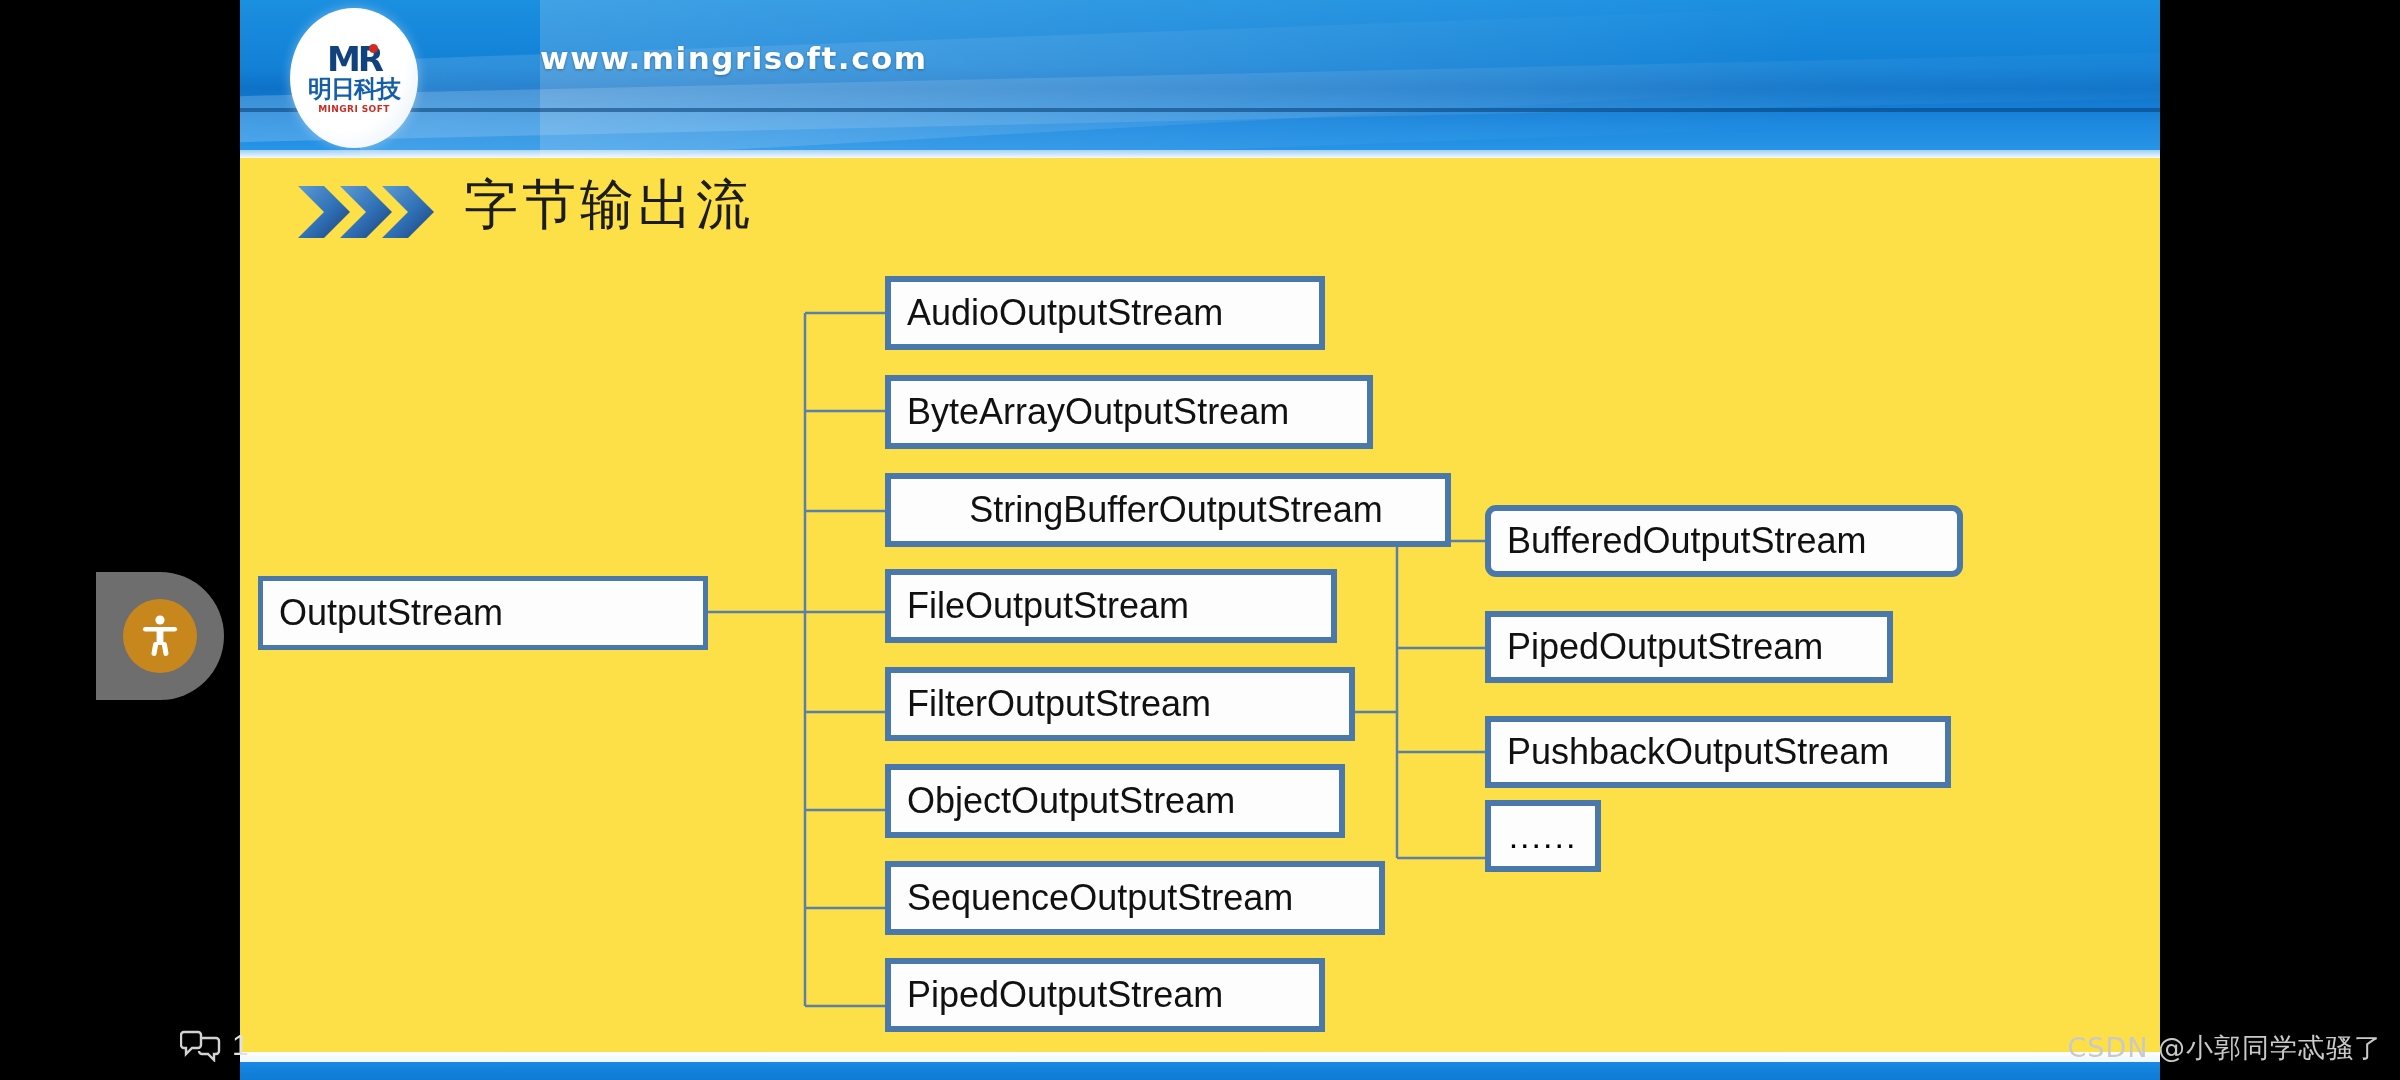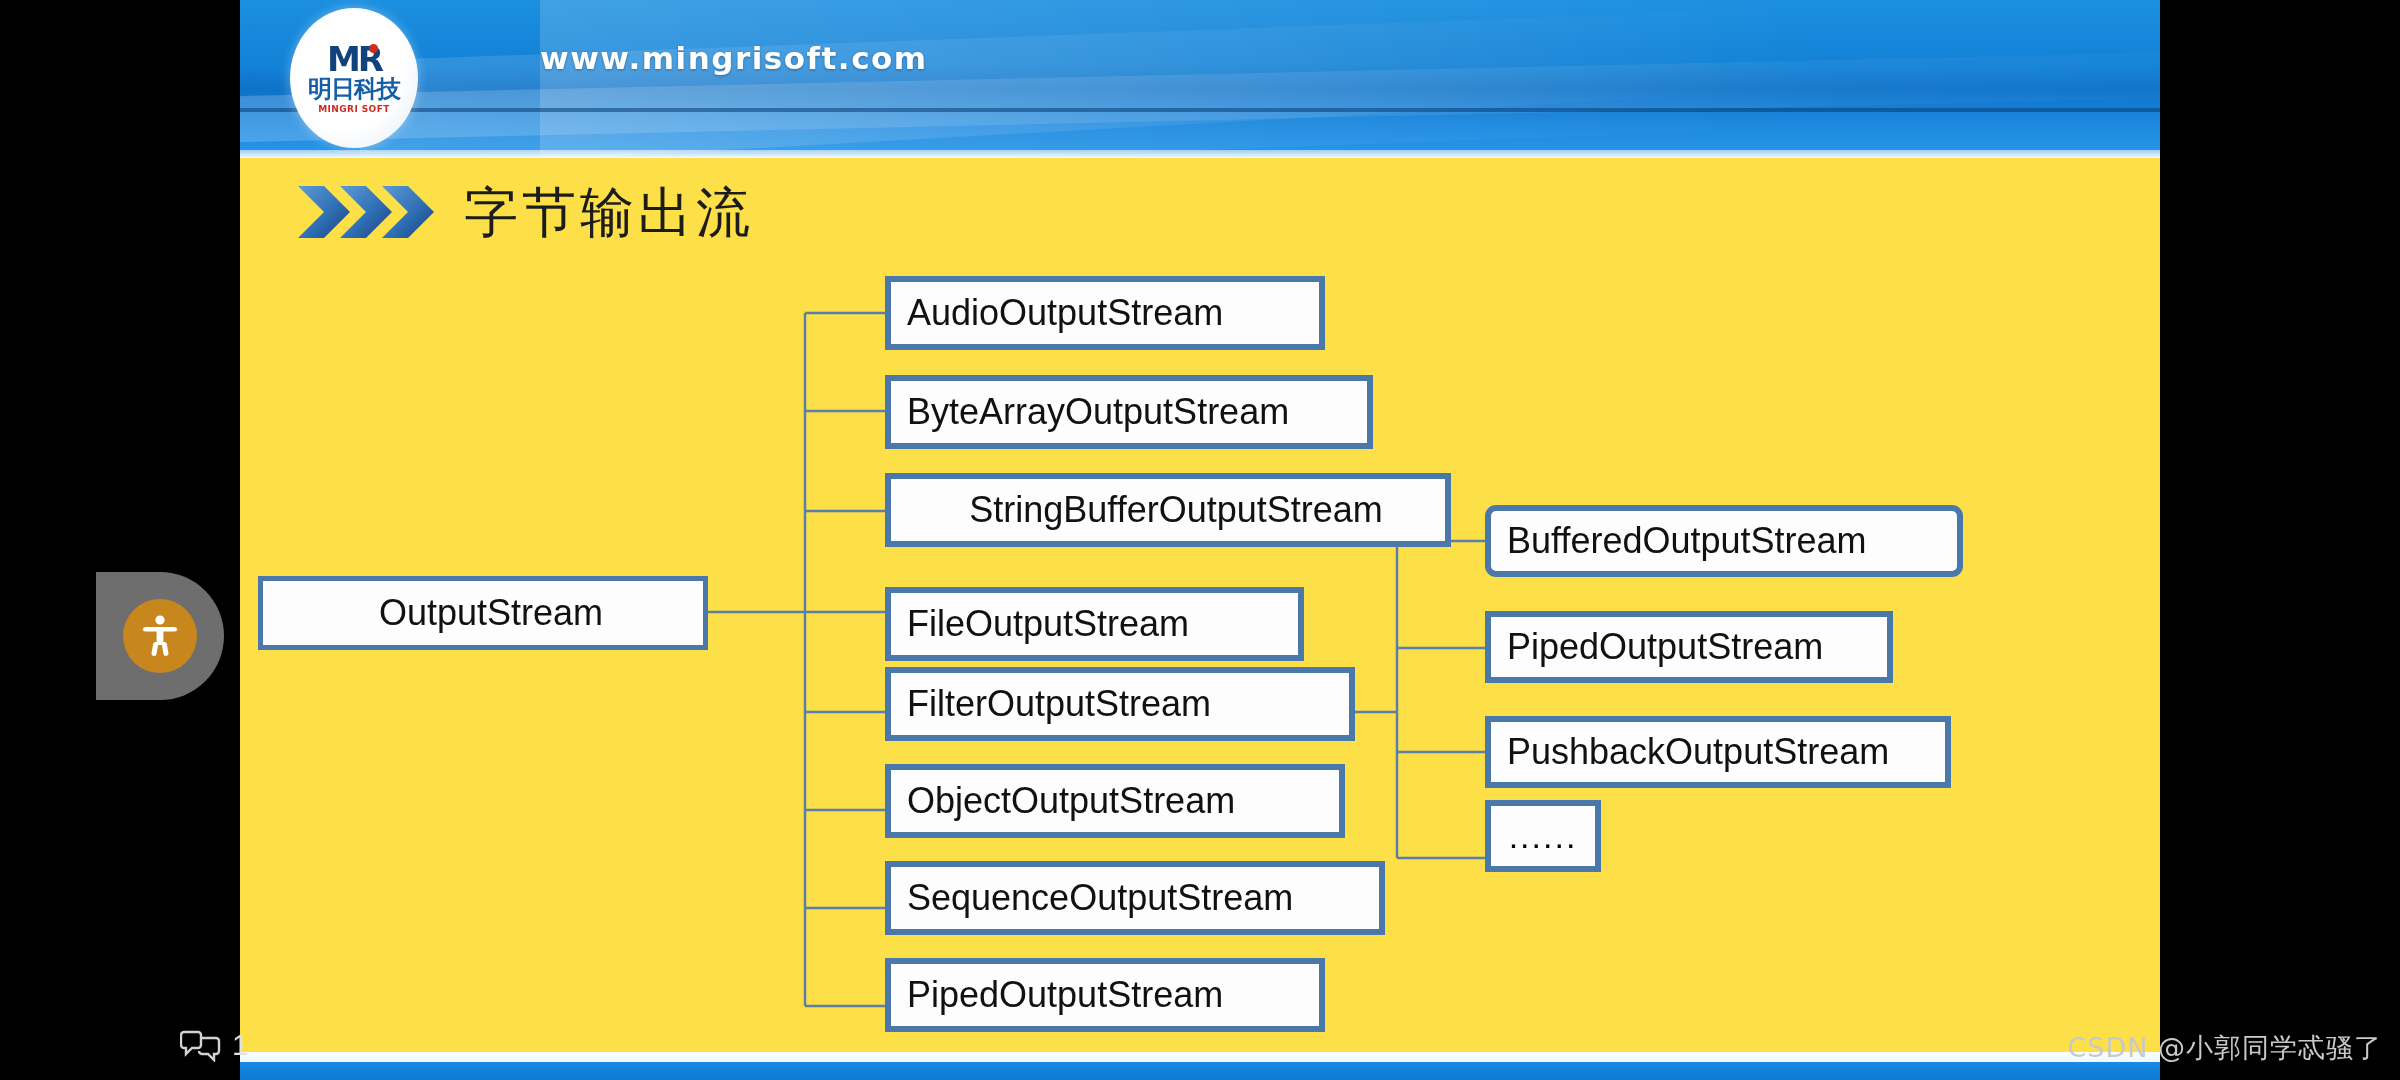--- a/index.html
+++ b/index.html
@@ -78,42 +78,42 @@
 
   #site-url {
     position:absolute; left:300px; top:40px;
     font-family:"DejaVu Sans",sans-serif;
     font-size:31px; font-weight:bold; color:#ffffff;
     letter-spacing:1.5px;
     text-shadow:0 1px 3px rgba(0,0,0,.30);
   }
 
   
-  #title-row { position:absolute; left:58px; top:178px; display:flex; align-items:flex-end; }
+  #title-row { position:absolute; left:58px; top:178px; display:flex; align-items:flex-start; }
   #chevrons { display:flex; gap:2px; margin-top:6px; }
   #title-text {
     margin-left:30px;
     font-family:"DejaVu Serif","Liberation Serif",serif;
     font-size:54px; color:#1c1c1c; letter-spacing:4px; line-height:1;
   }
 
   
   #diagram { position:absolute; left:0; top:0; width:1920px; height:1080px; }
   #connectors { position:absolute; left:0; top:0; }
 
   .node {
     position:absolute;
     background:#fdfdfd;
     border:6px solid #4a78ab;
     display:flex; align-items:center;
     padding-left:16px;
     font-family:"Liberation Sans","DejaVu Sans",sans-serif;
     font-size:36px; color:#111; white-space:nowrap;
   }
-  .node.thin { border-width:5px;justify-content:center; }
+  .node.thin { border-width:5px; }
   .node.dots {
     justify-content:center; padding-left:0;
     font-size:34px; letter-spacing:2px; color:#000;
   }
 
   
   #footer-bar {
     position:absolute; left:0; bottom:0; width:1920px; height:18px;
     background:linear-gradient(180deg,#1b8ae4 0%,#1282dd 40%,#0f7bd4 100%);
   }
@@ -230,21 +230,21 @@
 
       <div class="node" style="left:645px; top:276px; width:440px; height:74px;text-align:center;">
         <span>AudioOutputStream</span>
       </div>
       <div class="node" style="left:645px; top:375px; width:488px; height:74px;">
         <span>ByteArrayOutputStream</span>
       </div>
       <div class="node" style="left:645px; top:473px; width:566px; height:74px;justify-content:center;">
         <span>StringBufferOutputStream</span>
       </div>
-      <div class="node" style="left:645px; top:587px; width:419px; height:74px;">
+      <div class="node" style="left:645px; top:569px; width:452px; height:74px;">
         <span>FileOutputStream</span>
       </div>
       <div class="node" style="left:645px; top:667px; width:470px; height:74px;">
         <span>FilterOutputStream</span>
       </div>
       <div class="node" style="left:645px; top:764px; width:460px; height:74px;">
         <span>ObjectOutputStream</span>
       </div>
       <div class="node" style="left:645px; top:861px; width:500px; height:74px;">
         <span>SequenceOutputStream</span>

